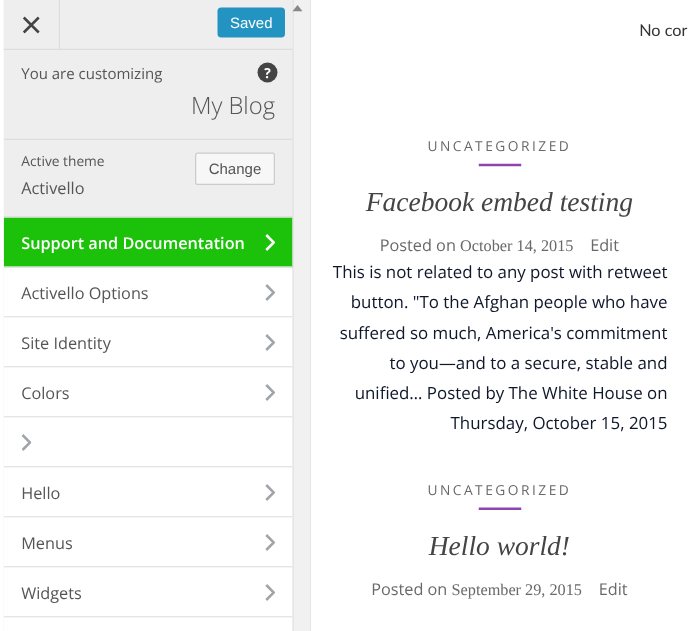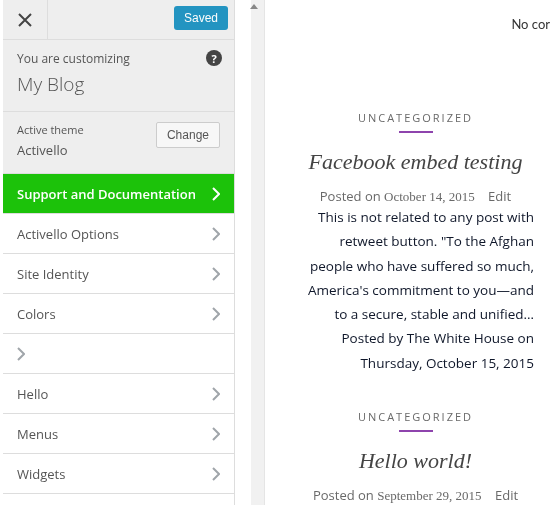--- a/index.html
+++ b/index.html
@@ -1,27 +1,27 @@
 <!DOCTYPE html>
 <html><head>
 <meta charset="utf-8">
 <style>
   * { box-sizing: border-box; margin: 0; padding: 0; }
   body { font-family: -apple-system, "Open Sans", Helvetica, Arial, sans-serif; font-size: 13px; color: #444; width: 550px; height: 505px; overflow: hidden; background: #fff; }
-  .wrap { display: flex; height: 100%; gap: 16px; }
+  .wrap { display: flex; height: 100%; }
 
   .sidebar { width: 232px; background: #eee; border-right: 1px solid #ddd; display: flex; flex-direction: column; margin-left: 3px; }
   .topbar { height: 40px; background: #eee; border-bottom: 1px solid #ddd; display: flex; align-items: center; position: relative; }
   .close-cell { width: 45px; height: 40px; border-right: 1px solid #ddd; display: flex; align-items: center; justify-content: center; }
   .close-cell svg { width: 14px; height: 14px; fill: #444; }
   .saved-btn { position: absolute; right: 6px; top: 6px; background: #0085ba; color: #fff; font-size: 12px; padding: 5px 10px; border-radius: 3px; border: none; opacity: .85; }
 
   .info { padding: 10px 14px 14px 14px; border-bottom: 1px solid #ddd; position: relative; }
   .info .label { font-size: 12px; color: #555; }
-  .info .title { font-size: 19px; font-weight: 300; color: #555; margin-top: 4px; }
+  .info .title { font-size: 19px; font-weight: 300; color: #555; margin-top: 4px; text-align: right; }
   .help-icon { position: absolute; right: 12px; top: 10px; width: 16px; height: 16px; border-radius: 50%; background: #444; color: #fff; font-size: 11px; font-weight: bold; display: flex; align-items: center; justify-content: center; }
 
   .theme-box { padding: 10px 14px 14px 14px; border-bottom: 1px solid #ddd; display: flex; justify-content: space-between; align-items: flex-start; }
   .theme-label { font-size: 11px; color: #555; }
   .theme-name { font-size: 13px; color: #555; margin-top: 4px; }
   .change-btn { background: #f7f7f7; border: 1px solid #ccc; color: #555; font-size: 12px; padding: 5px 10px; border-radius: 2px; }
 
   .menu { flex: 1; overflow: hidden; text-align: right; }
   .menu-row { height: 40px; border-bottom: 1px solid #ddd; display: flex; align-items: center; justify-content: space-between; padding: 0 14px; background: #fff; color: #555; font-size: 13px; cursor: pointer; }
   .menu-row svg { width: 8px; height: 14px; }

